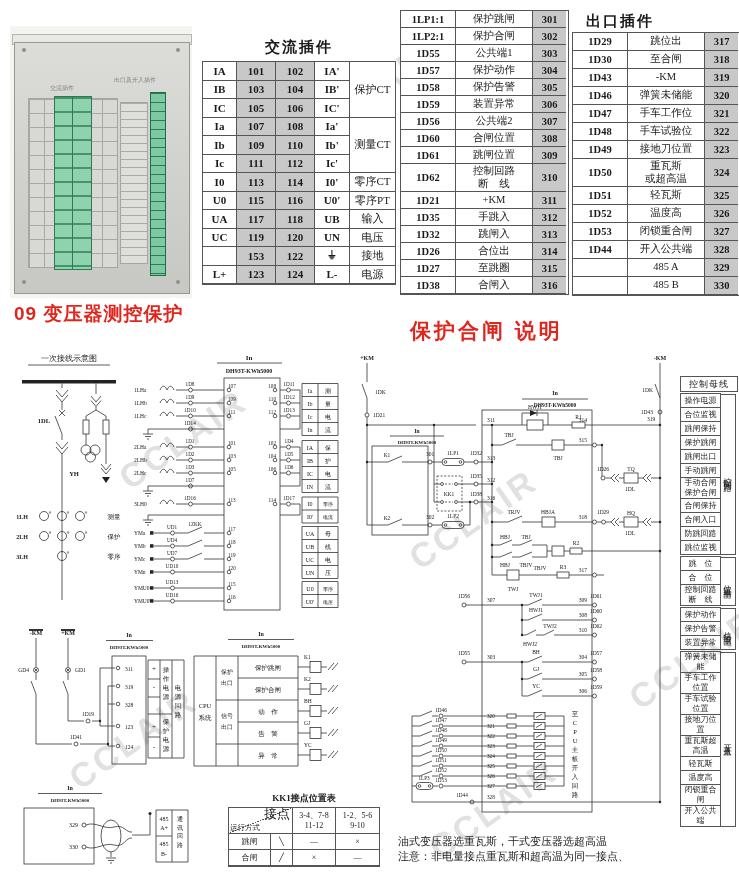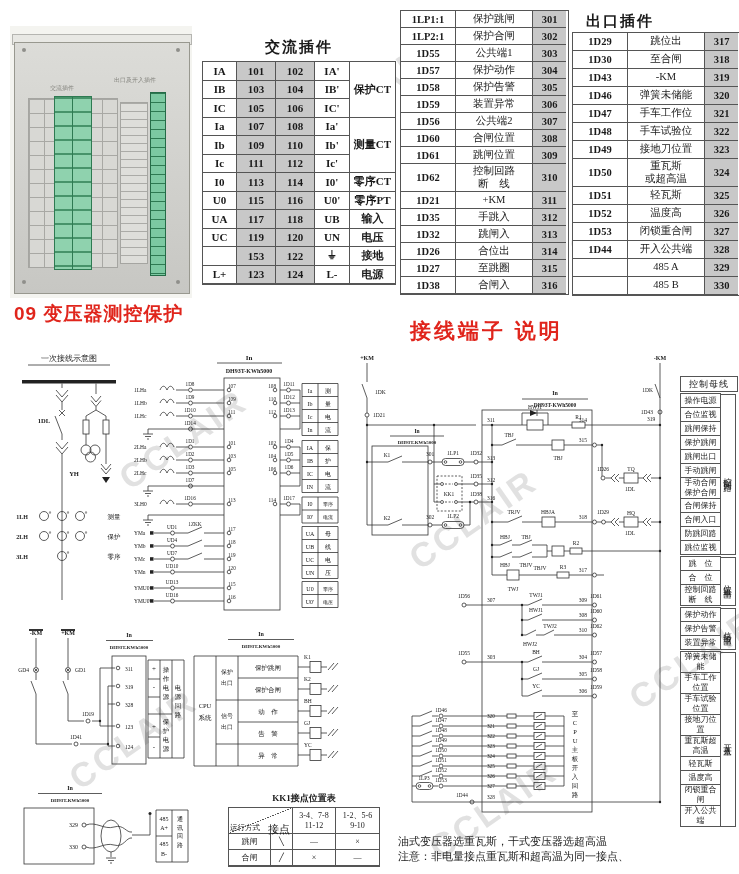--- a/index.html
+++ b/index.html
@@ -33,21 +33,21 @@
   .tbl-title{font-size:15px;font-weight:bold;text-align:center;letter-spacing:2px;}
   .ac-wrap{left:202px;top:38px;width:194px;}
   .ac-grid{display:flex;border:1px solid #555;margin-top:4px;background:#fff;}
   .ac-rows{width:146px;}
   .ac-row{display:flex;height:18.5px;box-sizing:border-box;}
   .c{box-sizing:border-box;border-right:1px solid #555;border-bottom:1px solid #555;display:flex;
      align-items:center;justify-content:center;font-size:11px;font-weight:bold;}
   .ac-row .t1{width:34px;}.ac-row .num{width:39px;background:#c8c8c8;}.ac-row .t2{width:34px;border-right:none;}
   .ac-groups{width:46px;border-left:1px solid #555;}
   .g{box-sizing:border-box;border-bottom:1px solid #555;display:flex;align-items:center;justify-content:center;
-     font-size:11px;font-weight:bold;}
+     font-size:11px;font-weight:normal;}
   .g3{height:55.5px;}.g1{height:18.5px;}
   .ot{border:1px solid #555;background:#fff;}
   .ot-row{display:flex;}
   .ot-cell{box-sizing:border-box;border-right:1px solid #555;border-bottom:1px solid #555;display:flex;
      align-items:center;justify-content:center;font-size:10.5px;min-height:17px;}
   .ot-t{width:55px;font-weight:bold;}
   .ot-label{width:77px;white-space:pre-line;text-align:center;line-height:12.5px;padding:1px 0;}
   .ot-n{width:33px;background:#c8c8c8;font-weight:bold;border-right:none;}
   .ot-left{left:400px;top:10px;width:167px;}
   .ot-right-title{left:574px;top:12px;width:163px;text-align:left;padding-left:12px;box-sizing:border-box;}
@@ -65,21 +65,21 @@
      justify-content:center;font-size:8.5px;writing-mode:vertical-rl;text-orientation:upright;letter-spacing:2px;}
   
   .kk1{left:228px;top:792px;width:152px;z-index:2;font-family:"Liberation Serif",serif;}
   .kk1-title{font-size:9px;font-weight:bold;text-align:center;margin-bottom:2px;}
   .kk1-grid{border:1px solid #555;}
   .kk1-row{display:flex;}
   .kk1-cell{box-sizing:border-box;border-right:1px solid #555;border-bottom:1px solid #555;display:flex;
     align-items:center;justify-content:center;font-size:8px;white-space:pre-line;text-align:center;line-height:9.5px;}
   .kk1-diag{position:relative;width:64px;height:26px;
     background:linear-gradient(to bottom right,rgba(0,0,0,0) 49.4%,#555 49.4%,#555 50.6%,rgba(0,0,0,0) 50.6%);}
-  .kk1-diag .tr{position:absolute;right:2px;top:17px;font-size:11px;}
+  .kk1-diag .tr{position:absolute;right:2px;top:1px;font-size:13px;}
   .kk1-diag .bl{position:absolute;left:1px;bottom:1px;font-size:7.5px;}
   .kk1-h{width:43px;height:26px;}
   .kk1-c1{width:42px;height:16px;}.kk1-sym{width:22px;height:16px;}.kk1-d{width:43px;height:16px;}
   .kk1-last{border-right:none;}
   
   .note{left:398px;top:834px;width:338px;font-size:11px;line-height:15px;color:#222;z-index:2;}
   
   svg{position:absolute;overflow:visible;z-index:1;}
   svg path,svg line,svg rect,svg circle,svg ellipse,svg polyline{stroke:#333;fill:none;stroke-width:0.8;}
   svg .f{fill:#222;stroke:none;}
@@ -110,21 +110,21 @@
     <div class="ph-screw" style="left:166px;top:254px;"></div>
     <div class="ph-txt" style="left:40px;top:58px;">交流插件</div>
     <div class="ph-txt" style="left:104px;top:50px;">出口及开入插件</div>
     <div class="ph-grid"></div>
     <div class="ph-green-l"></div>
     <div class="ph-labelcol"></div>
     <div class="ph-green-r"></div>
   </div>
 
   <div class="cap cap-dev">09 变压器测控保护</div>
-  <div class="cap cap-term">接线端子 说明</div>
+  <div class="cap cap-term">保护合闸 说明</div>
 
   <div class="abs ac-wrap">
     <div class="tbl-title">交流插件</div>
     <div class="ac-grid">
       <div class="ac-rows">
 
       <div class="ac-row">
           <div class="c t1">IA</div>
           <div class="c num">101</div>
           <div class="c num">102</div>

